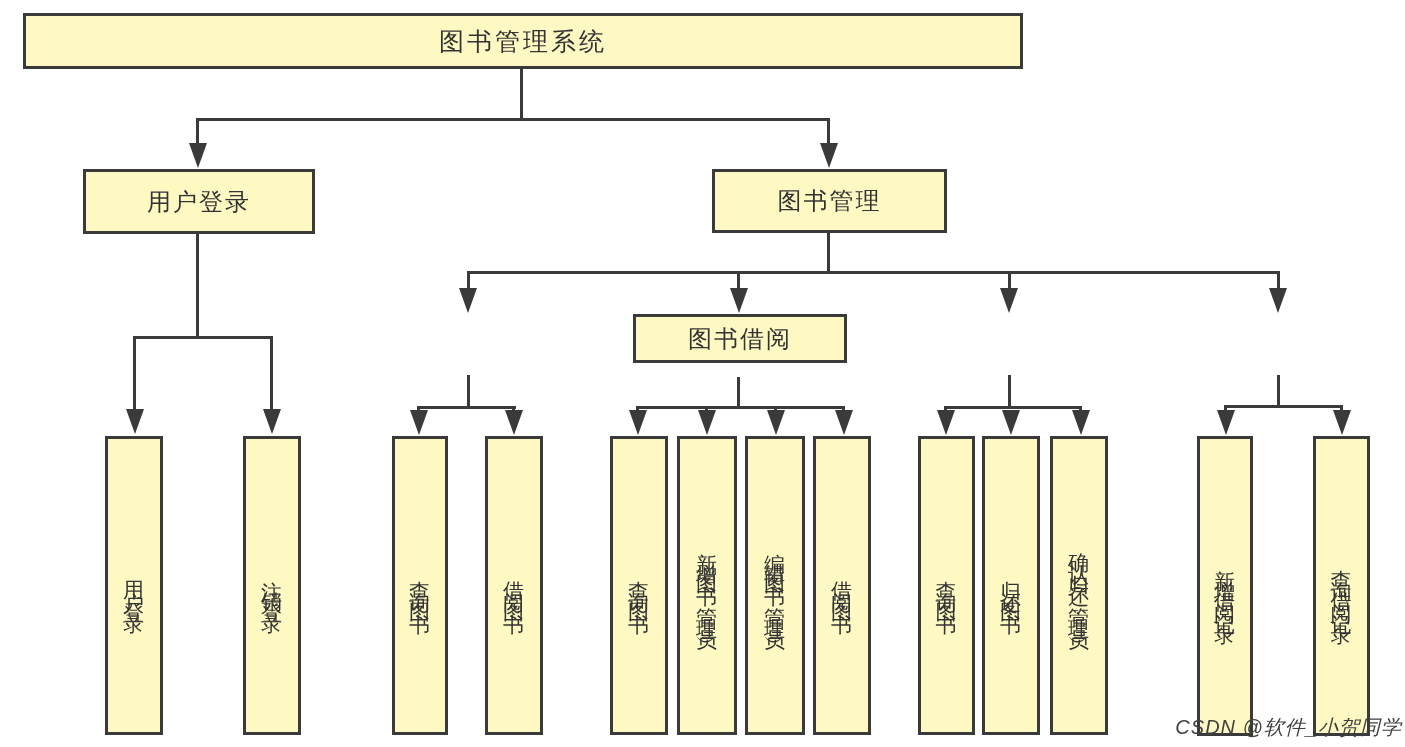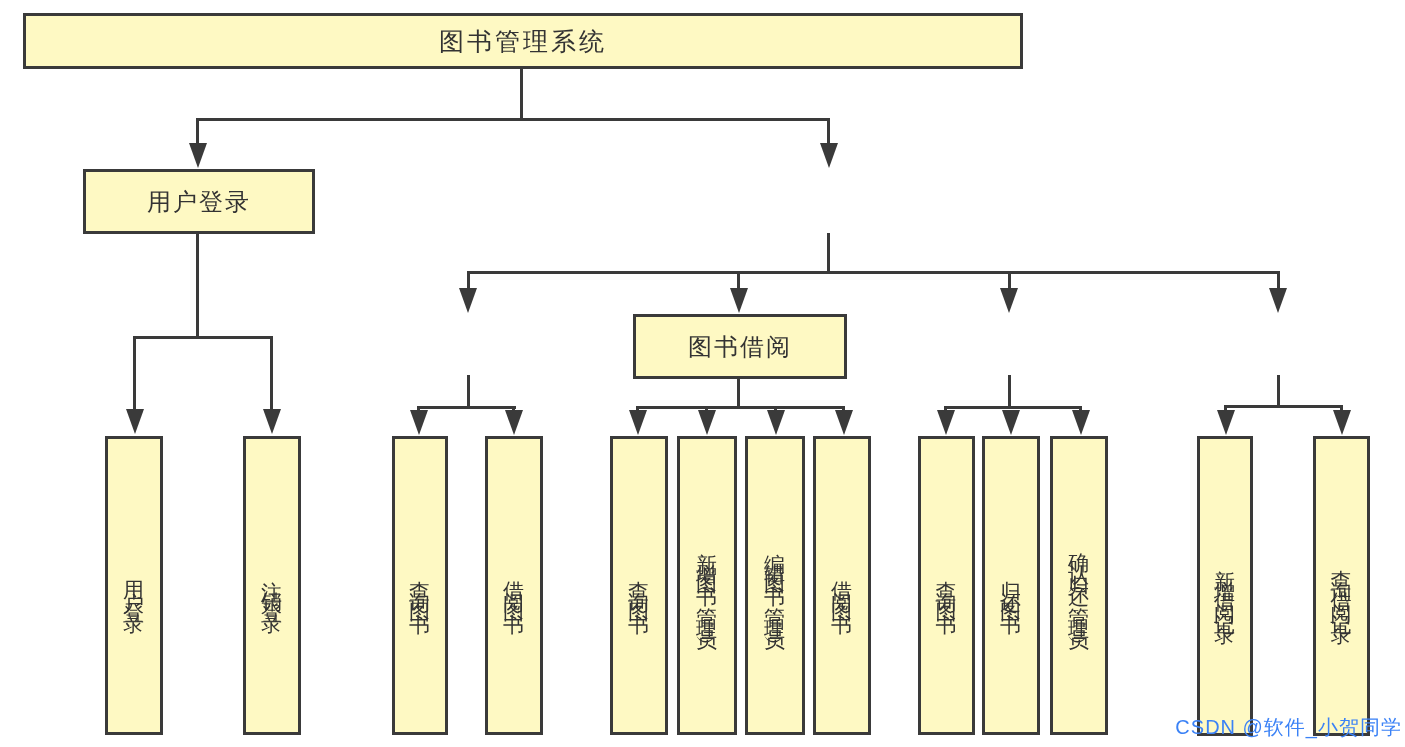--- a/index.html
+++ b/index.html
@@ -49,24 +49,25 @@
     height: 0;
     border-left: 9px solid transparent;
     border-right: 9px solid transparent;
     border-top: 25px solid #3a3a3a;
   }
   .watermark {
     position: absolute;
     top: 714px;
     right: 3px;
     font-size: 20px;
-    color: #3b82f6;
+    color: #404040;
     letter-spacing: 1px;
     z-index: 10;
     white-space: nowrap;
+    font-style: italic;
   }
 </style>
 </head>
 <body>
 
 <div id="stage">
 
   <div class="node h-node root-node" style="left:23px; top:13px; width:1000px; height:56px;">
     <span>图书管理系统</span>
   </div>
@@ -74,40 +75,43 @@
   <div class="vline" style="left:520px; top:69px; height:52px;"></div>
   <div class="hline" style="left:196px; top:118px; width:634px;"></div>
   <div class="vline" style="left:196px; top:118px; height:30px;"></div>
   <div class="vline" style="left:827px; top:118px; height:30px;"></div>
   <div class="arrow" style="left:189px; top:143px;"></div>
   <div class="arrow" style="left:820px; top:143px;"></div>
 
   <div class="node h-node" style="left:83px; top:169px; width:232px; height:65px;">
     <span>用户登录</span>
   </div>
+  <div class="node h-node" style="left:712px; top:169px; width:235px; height:64px;">
+    <span>图书管理</span>
+  </div>
 
   <div class="vline" style="left:196px; top:234px; height:105px;"></div>
   <div class="hline" style="left:133px; top:336px; width:140px;"></div>
   <div class="vline" style="left:133px; top:336px; height:78px;"></div>
   <div class="vline" style="left:270px; top:336px; height:78px;"></div>
   <div class="arrow" style="left:126px; top:409px;"></div>
   <div class="arrow" style="left:263px; top:409px;"></div>
 
   <div class="vline" style="left:827px; top:233px; height:41px;"></div>
   <div class="hline" style="left:467px; top:271px; width:813px;"></div>
   <div class="vline" style="left:467px; top:271px; height:22px;"></div>
   <div class="vline" style="left:737px; top:271px; height:22px;"></div>
   <div class="vline" style="left:1008px; top:271px; height:22px;"></div>
   <div class="vline" style="left:1277px; top:271px; height:22px;"></div>
   <div class="arrow" style="left:459px; top:288px;"></div>
   <div class="arrow" style="left:730px; top:288px;"></div>
   <div class="arrow" style="left:1000px; top:288px;"></div>
   <div class="arrow" style="left:1269px; top:288px;"></div>
 
-  <div class="node h-node" style="left:633px; top:314px; width:214px; height:65px;">
+  <div class="node h-node" style="left:633px; top:314px; width:214px; height:49px;">
     <span>图书借阅</span>
   </div>
 
   <div class="vline" style="left:467px; top:375px; height:34px;"></div>
   <div class="hline" style="left:417px; top:406px; width:99px;"></div>
   <div class="vline" style="left:417px; top:406px; height:8px;"></div>
   <div class="vline" style="left:512px; top:406px; height:8px;"></div>
   <div class="arrow" style="left:410px; top:410px;"></div>
   <div class="arrow" style="left:505px; top:410px;"></div>
 

